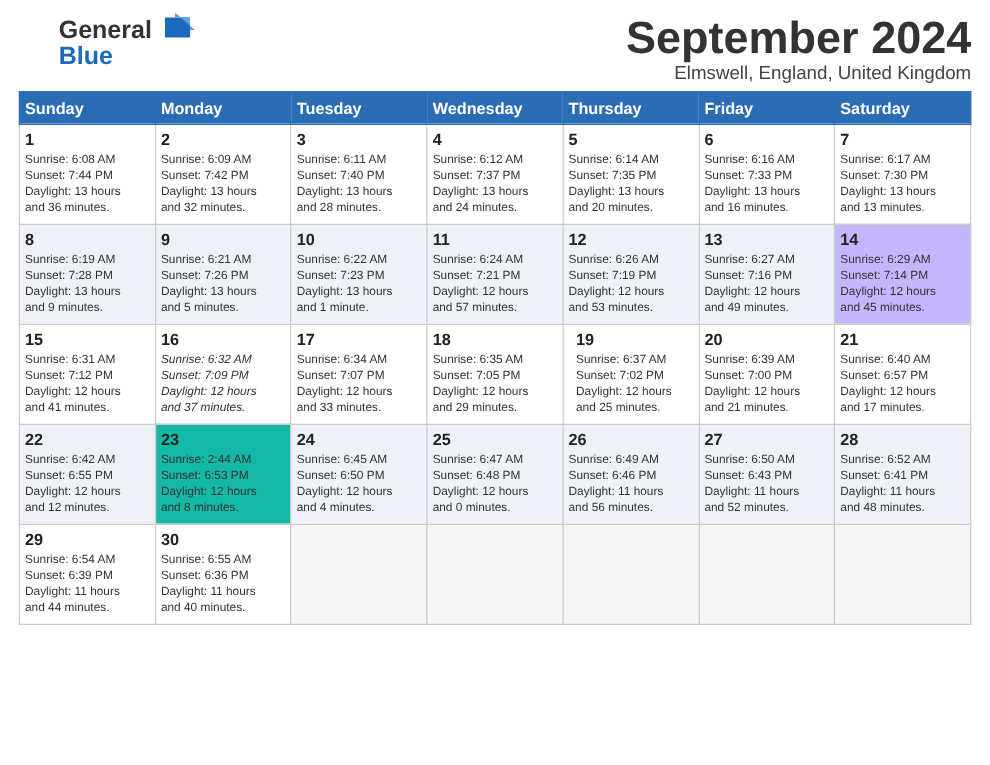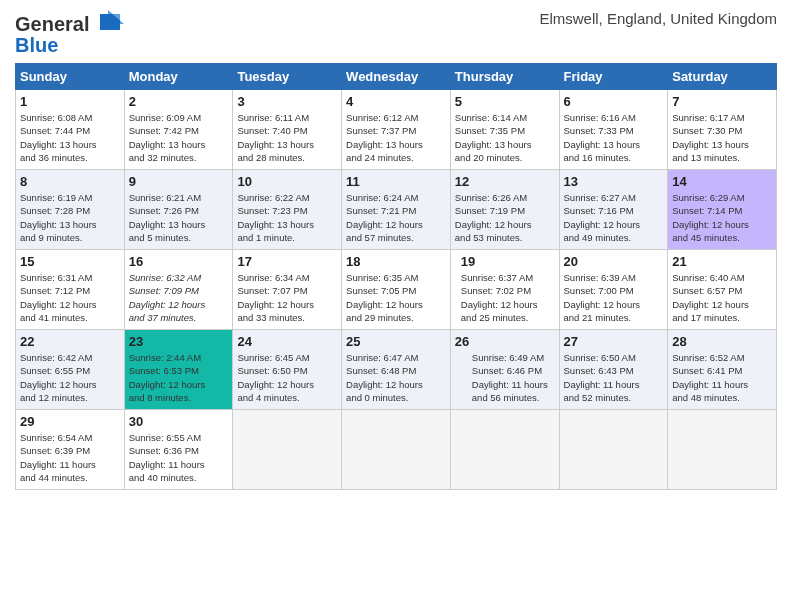--- a/index.html
+++ b/index.html
@@ -17,20 +17,21 @@
     .header {
       display: flex;
       align-items: flex-start;
       justify-content: space-between;
       margin-bottom: 6px;
     }
     .logo {
       display: flex;
       align-items: center;
       gap: 2px;
+      margin-left: 32px;
     }
     .title-block {
       text-align: right;
     }
     .month-title {
       font-size: 36px;
       font-weight: bold;
       color: #333;
       line-height: 1.1;
     }
@@ -89,20 +90,21 @@
           <span style="font-size:20px; font-weight:bold; color:#333;">General</span>
           <svg width="32" height="28" viewBox="0 0 32 28">
             <polygon points="8,4 28,4 28,20 8,20" fill="#1a6bbf"></polygon>
             <polygon points="16,0 32,14 28,14 28,4 16,4" fill="#5ba3e0"></polygon>
           </svg>
         </div>
         <span style="font-size:20px; font-weight:bold; color:#1a6bbf; margin-top:-4px;">Blue</span>
       </div>
     </div>
     <div class="title-block">
+      <div class="month-title">September 2024</div>
       <div class="location">Elmswell, England, United Kingdom</div>
     </div>
   </div>
 
   <table class="calendar">
     <thead>
       <tr>
         <th>Sunday</th>
         <th>Monday</th>
         <th>Tuesday</th>
@@ -290,21 +292,21 @@
           </td>
           <td style="background: rgb(238, 242, 248);">
             <span class="day-num">25</span>
             <div class="day-info" style="white-space: pre-line;">Sunrise: 6:47 AM
 Sunset: 6:48 PM
 Daylight: 12 hours
 and 0 minutes.</div>
           </td>
           <td style="background: rgb(238, 242, 248);">
             <span class="day-num">26</span>
-            <div class="day-info" style="white-space: pre-line; margin-left: 17px;">Sunrise: 6:49 AM
+            <div class="day-info" style="white-space: pre-line;">Sunrise: 6:49 AM
 Sunset: 6:46 PM
 Daylight: 11 hours
 and 56 minutes.</div>
           </td>
           <td style="background: rgb(238, 242, 248);">
             <span class="day-num">27</span>
             <div class="day-info" style="white-space: pre-line;">Sunrise: 6:50 AM
 Sunset: 6:43 PM
 Daylight: 11 hours
 and 52 minutes.</div>

